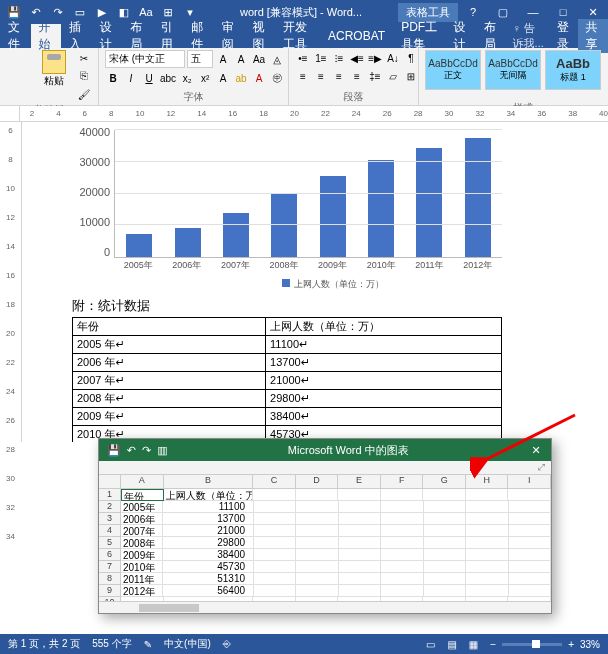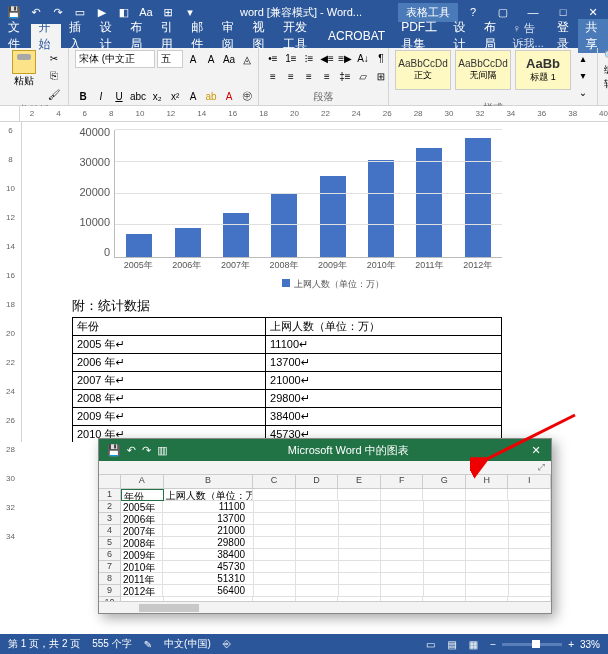--- a/index.html
+++ b/index.html
@@ -14,27 +14,27 @@
 .menubar{background:#2b579a;height:24px;display:flex;align-items:center;color:#fff;font-size:12px;}
 .menubar .m{padding:0 8px;height:24px;display:flex;align-items:center;cursor:pointer;}
 .menubar .m.active{background:#f3f3f3;color:#2b579a;}
 .menubar .tell{margin-left:auto;padding:0 6px;font-size:11px;opacity:.8;}
 .menubar .login{padding:0 6px;}
 .menubar .share{background:#4a7ab8;padding:0 8px;}
 .ribbon{background:#f3f3f3;height:58px;border-bottom:1px solid #d4d4d4;display:flex;font-size:10px;}
 .rgroup{border-right:1px solid #d4d4d4;padding:2px 6px 0;display:flex;flex-direction:column;}
 .rgroup .body{flex:1;display:flex;align-items:flex-start;gap:4px;}
 .rgroup .lbl{text-align:center;color:#666;font-size:10px;padding:1px 0;}
-.paste-btn{display:flex;flex-direction:column;align-items:center;width:36px;}
+.paste-btn{display:flex;flex-direction:column;align-items:center;width:36px;margin-left:30px;}
 .paste-ico{width:24px;height:24px;background:#fce38a;border:1px solid #c8a020;position:relative;}
 .paste-ico:after{content:"";position:absolute;top:3px;left:4px;width:14px;height:6px;background:#a8a8a8;border-radius:2px;}
 .fontrow{display:flex;gap:2px;align-items:center;}
 .fontbox{border:1px solid #ccc;background:#fff;padding:1px 3px;font-size:10px;}
 .ibtn{min-width:16px;height:16px;display:flex;align-items:center;justify-content:center;border:1px solid transparent;cursor:pointer;}
-.stylecard{border:1px solid #ccc;background:#fef9c3;width:56px;height:40px;display:flex;flex-direction:column;align-items:center;justify-content:center;font-size:9px;}
+.stylecard{border:1px solid #ccc;background:#7dd3fc;width:56px;height:40px;display:flex;flex-direction:column;align-items:center;justify-content:center;font-size:9px;}
 .stylecard .s1{font-size:10px;color:#333;}
 .editbtn{display:flex;flex-direction:column;align-items:center;gap:2px;}
 .ruler{height:16px;background:#fff;border-bottom:1px solid #d4d4d4;display:flex;font-size:8px;color:#666;position:relative;}
 .ruler .vr{width:22px;border-right:1px solid #d4d4d4;}
 .ruler .hr{flex:1;display:flex;align-items:center;padding-left:10px;gap:22px;}
 .doc-area{display:flex;height:320px;background:#e6e6e6;}
 .vruler{width:22px;background:#fff;border-right:1px solid #d4d4d4;font-size:8px;color:#666;display:flex;flex-direction:column;align-items:center;gap:20px;padding-top:4px;}
 .page{flex:1;background:#fff;padding:4px 14px 8px 50px;overflow:hidden;}
 .chart-box{width:430px;height:150px;position:relative;}
 .y-axis{position:absolute;left:0;top:0;bottom:18px;width:38px;display:flex;flex-direction:column;justify-content:space-between;text-align:right;font-size:11px;color:#555;}
@@ -134,21 +134,21 @@
       </div>
       <div style="display:flex;flex-direction:column;gap:2px">
         <span class="ibtn">✂</span>
         <span class="ibtn">⎘</span>
         <span class="ibtn">🖌</span>
       </div>
     </div>
     <div class="lbl">剪贴板</div>
   </div>
   <div class="rgroup" style="width:190px">
-    <div class="body" style="flex-direction:column;gap:20px">
+    <div class="body" style="flex-direction:column;gap:2px">
       <div class="fontrow">
         <div class="fontbox" style="width:80px">宋体 (中文正</div>
         <div class="fontbox" style="width:26px">五</div>
         <span class="ibtn">A</span>
         <span class="ibtn">A</span>
         <span class="ibtn">Aa</span>
         <span class="ibtn">◬</span>
       </div>
       <div class="fontrow">
         <span class="ibtn">

